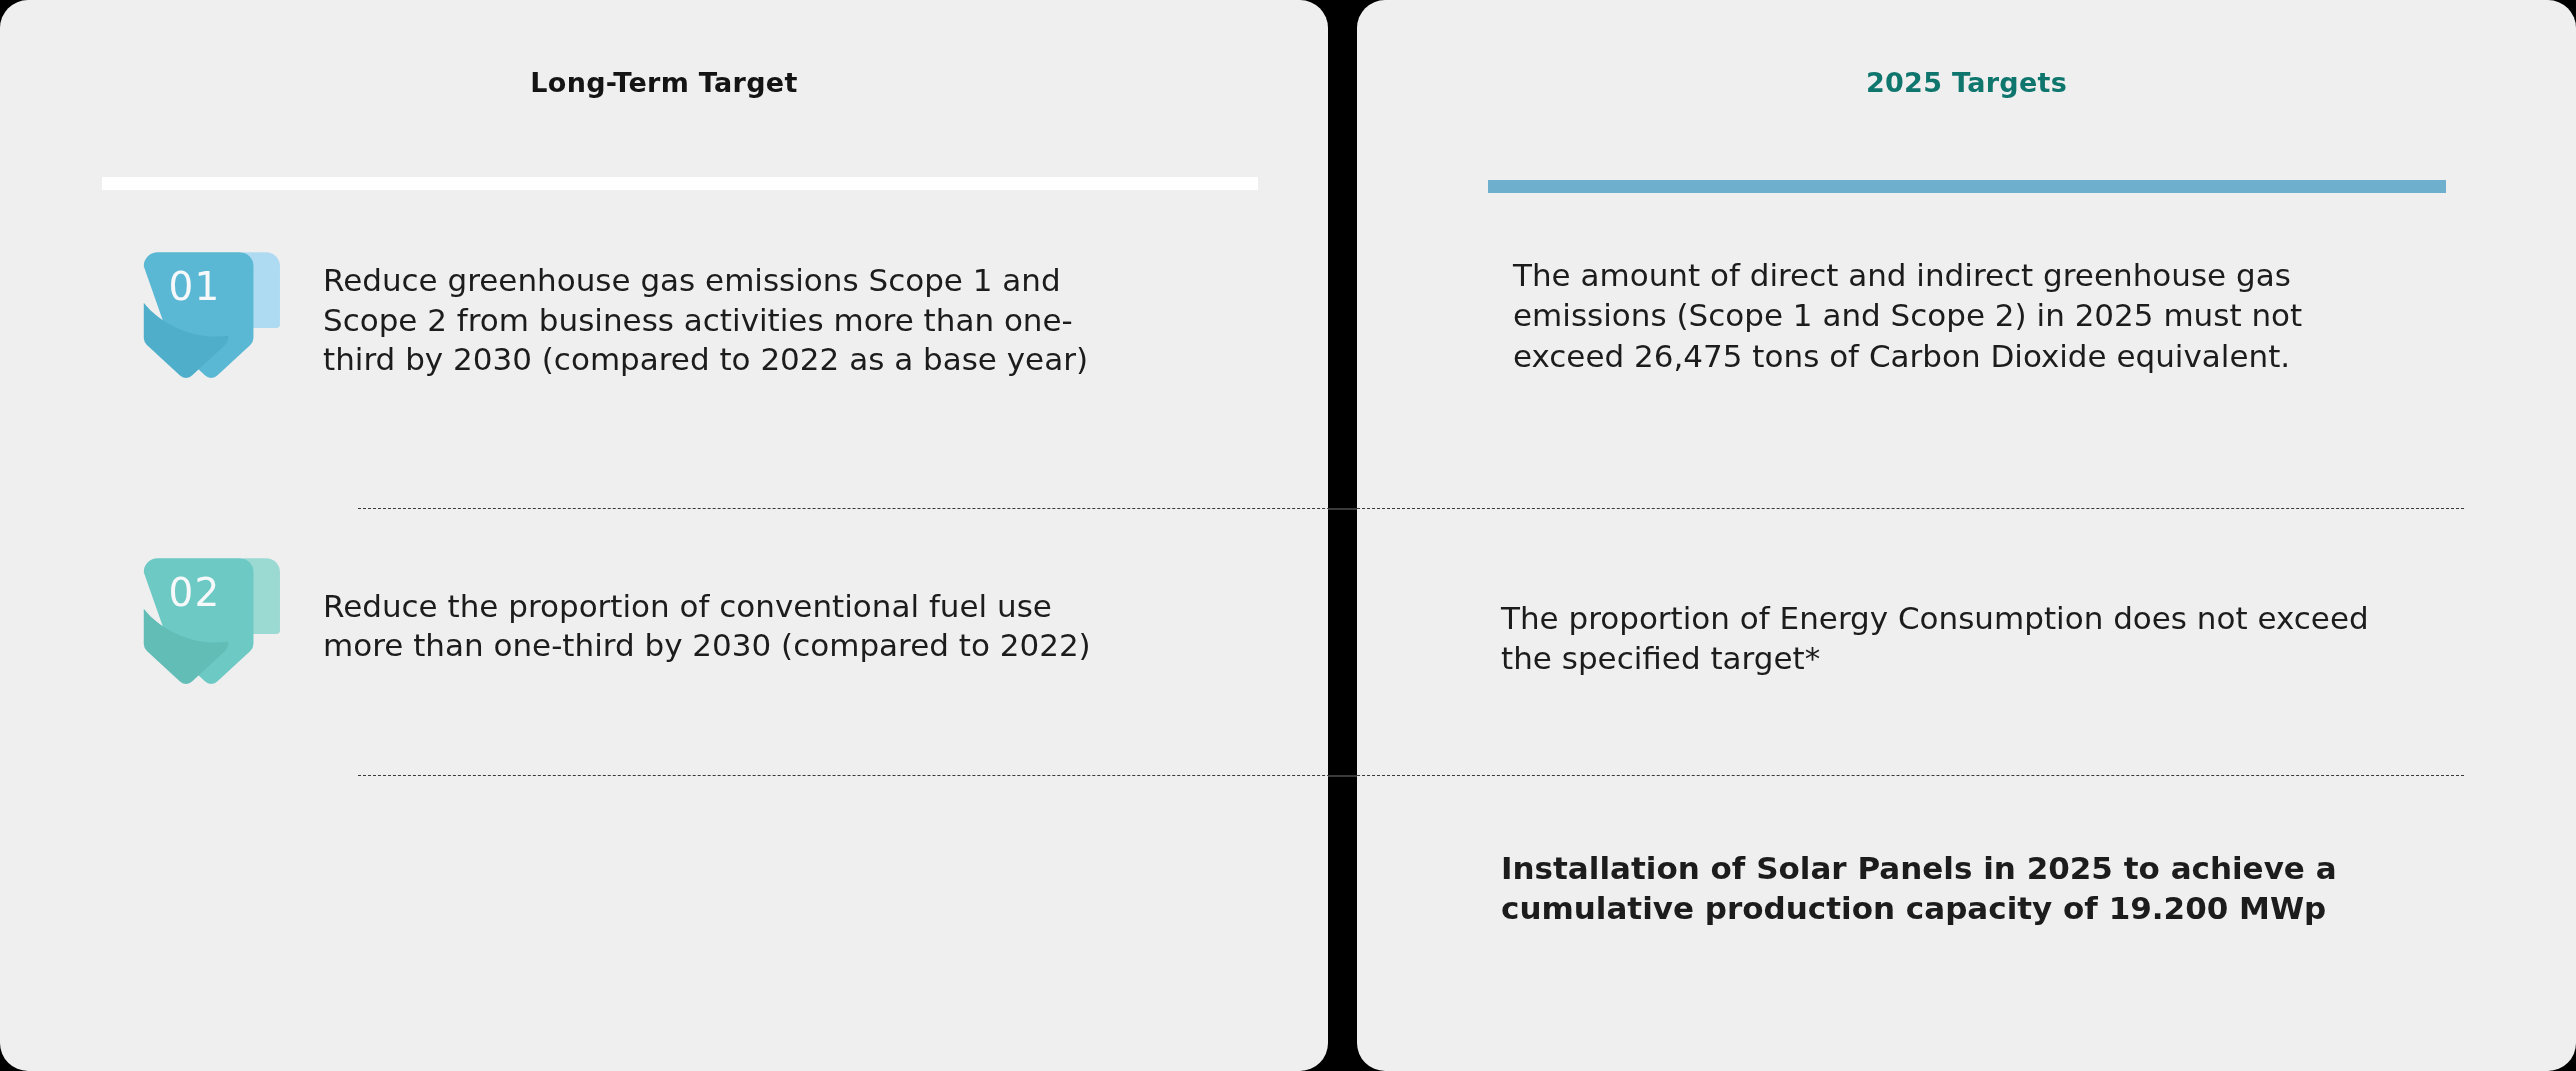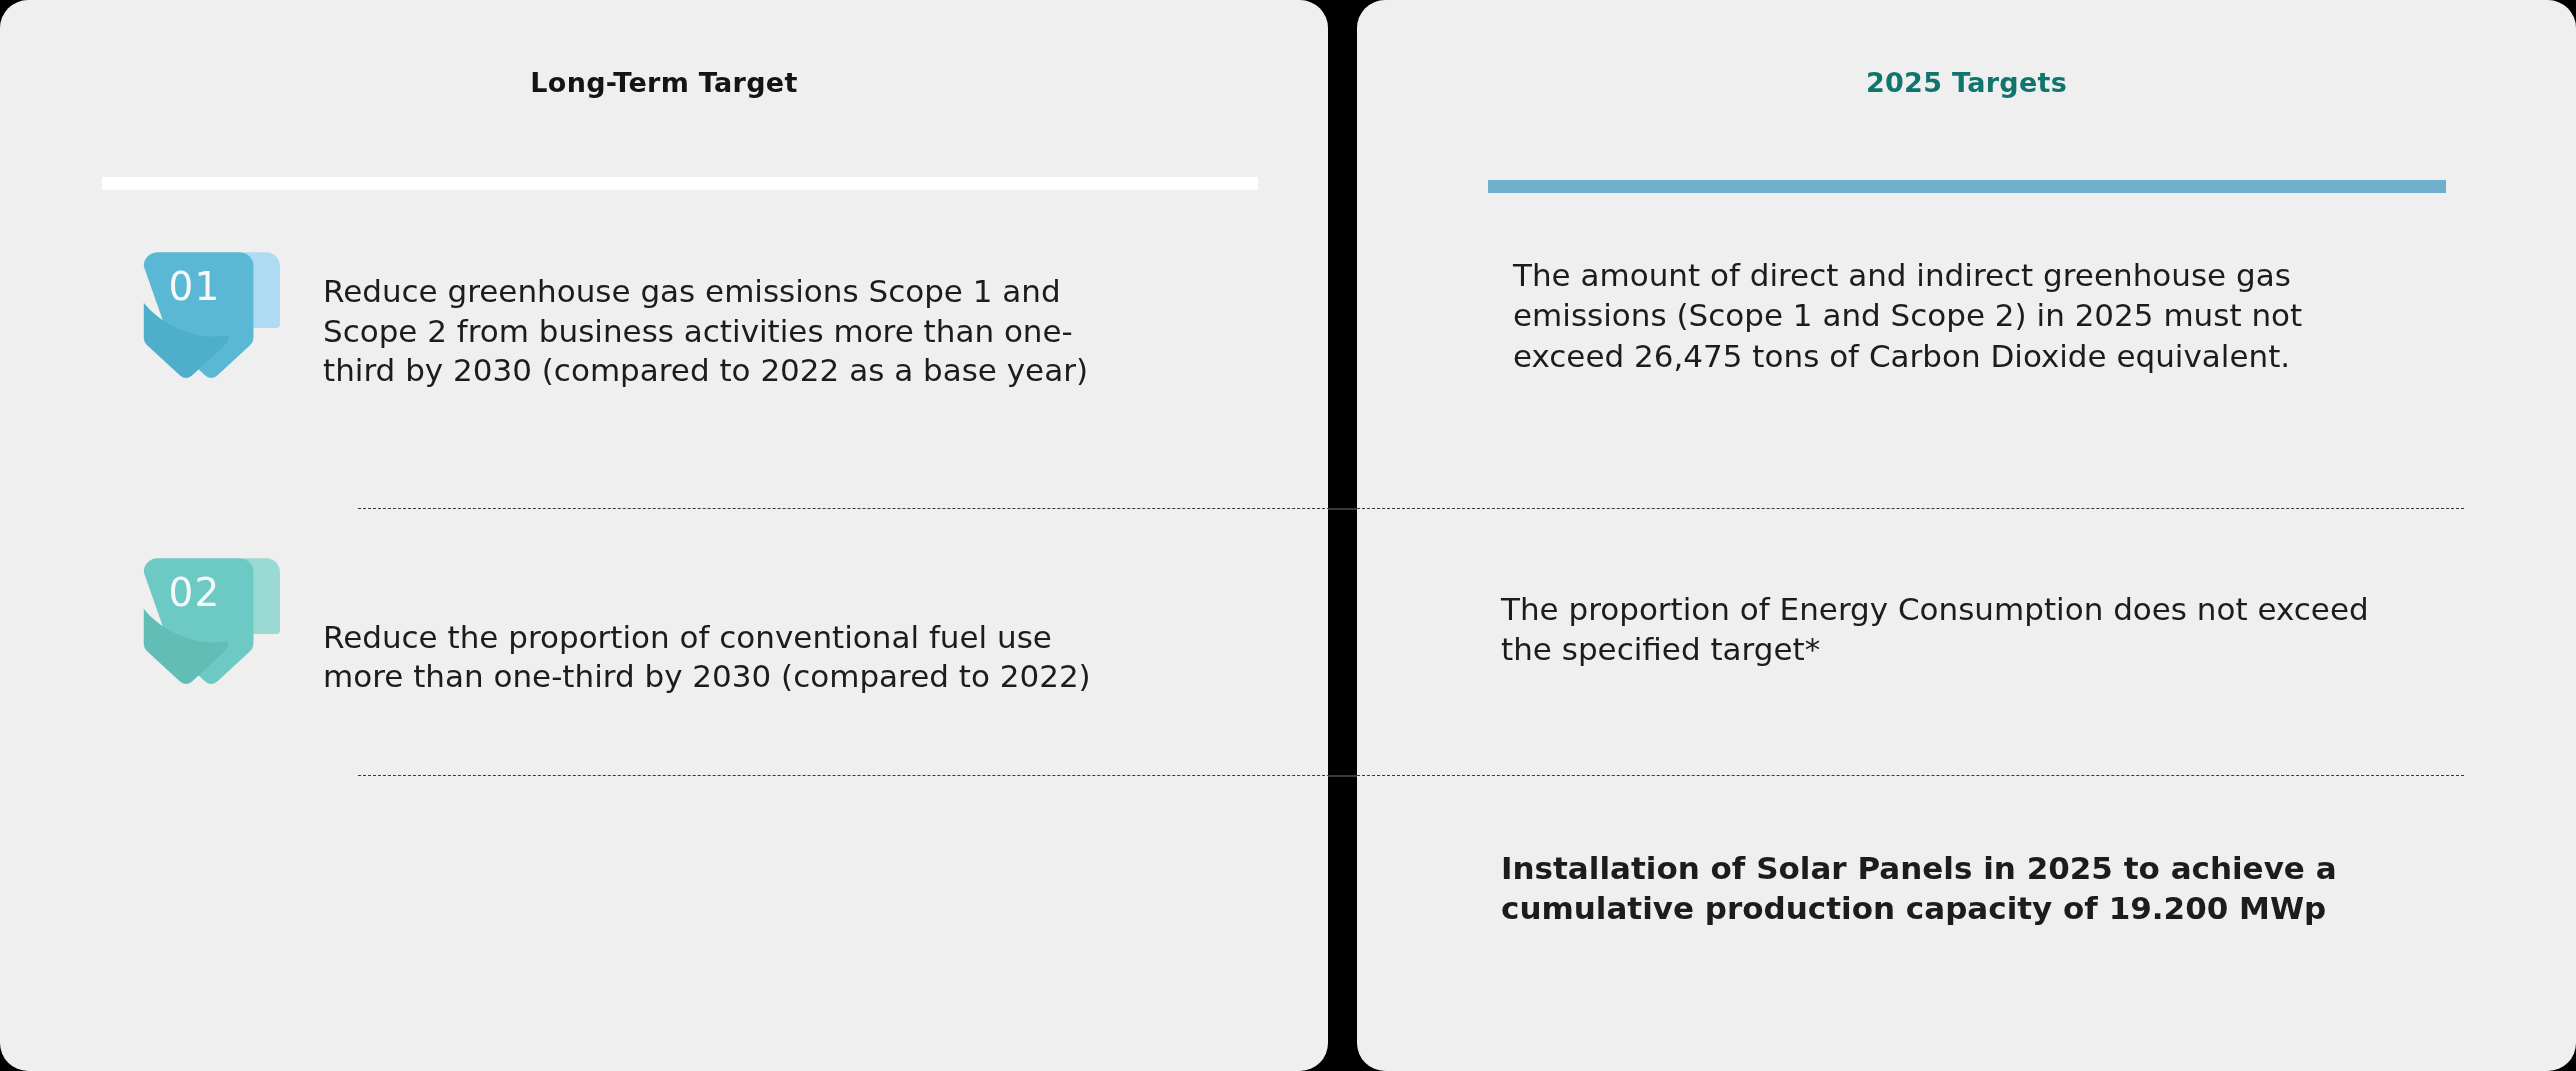--- a/index.html
+++ b/index.html
@@ -41,21 +41,21 @@
   #divider-1{top:508px;}
   #divider-2{top:775px;}
   
   .divider-gap{
     position:absolute;left:1328px;width:29px;height:1.9px;background:#3A3A3A;
   }
   #divider-gap-1{top:508px;}
   #divider-gap-2{top:775px;}
 
   
-  .row-left{position:absolute;left:0;width:1116px;display:flex;align-items:flex-end;}
+  .row-left{position:absolute;left:0;width:1116px;display:flex;align-items:center;}
   .row-right{position:absolute;left:1357px;width:1062px;}
 
   #row-left-1{top:246px;}
   #row-left-2{top:552px;}
   #row-left-3{top:842px;}
 
   #row-right-1{top:255px;}
   #row-right-2{top:589px;}
   #row-right-3{top:848px;}
 
@@ -88,21 +88,21 @@
 
   .row-right-text{
     margin:0 auto;
     width:895px;
     font-size:31px;line-height:1.30;
     color:#1C1C1C;
     font-weight:400;
     text-align:left;
   }
   #row-right-1 .row-right-text{margin-left:156px;}
-  #row-right-2 .row-right-text{margin-left:144px;width:927px;}
+  #row-right-2 .row-right-text{margin-left:144px;width:927px;margin-top:9px;}
   #row-right-3 .row-right-text{margin-left:144px;width:946px;font-weight:bold;}
 </style>
 </head>
 <body>
 
 <div class="stage">
 
   <div class="panel" id="panel-left"></div>
   <div class="panel" id="panel-right"></div>
 

